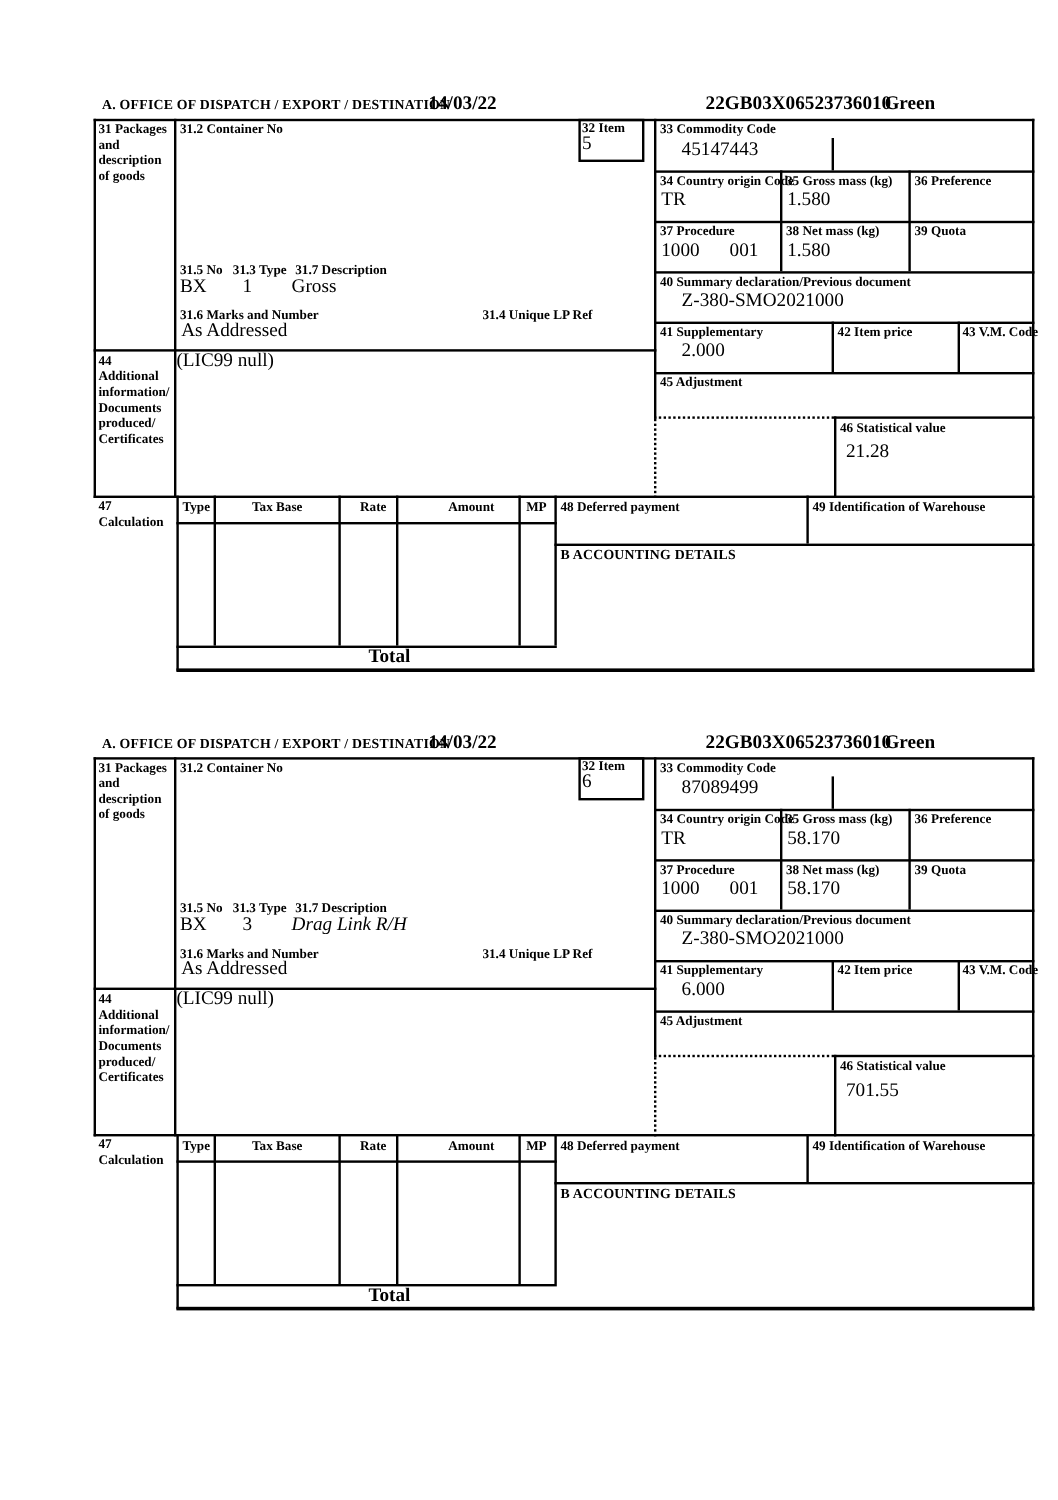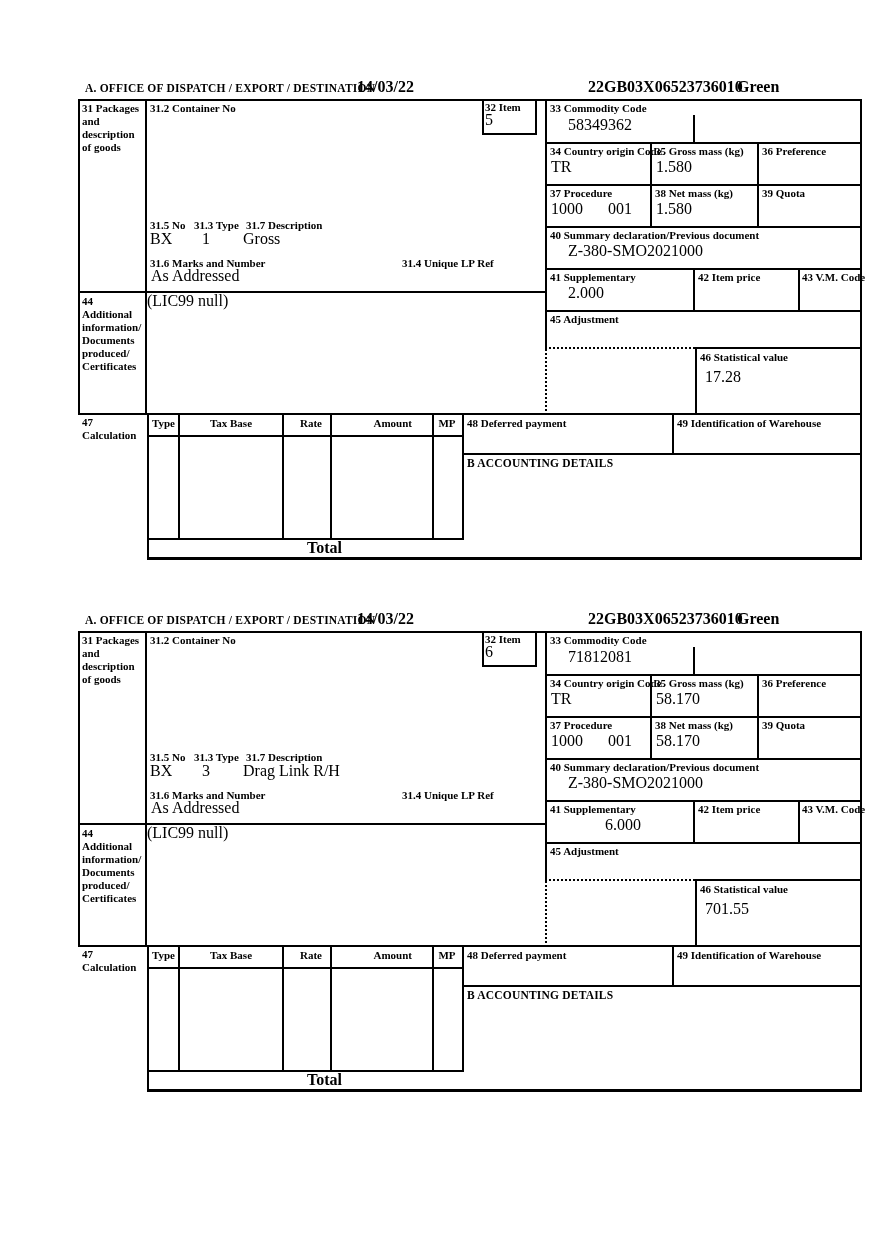--- a/index.html
+++ b/index.html
@@ -73,21 +73,21 @@
       <span class="lbl" style="left:4px;top:16px;">and</span>
       <span class="lbl" style="left:4px;top:29px;">description</span>
       <span class="lbl" style="left:4px;top:42px;">of goods</span>
 
       <span class="lbl" style="left:72px;top:3px;">31.2 Container No</span>
 
       <span class="lbl" style="left:407px;top:2px;">32 Item</span>
       <span class="val" style="left:407px;top:13px;">5</span>
 
       <span class="lbl" style="left:472px;top:3px;">33 Commodity Code</span>
-      <span class="val" style="left:490px;top:18px;">58349362</span>
+      <span class="val" style="left:490px;top:18px;">45147443</span>
 
       <span class="lbl" style="left:472px;top:46px;">34 Country origin Code</span>
       <span class="val" style="left:473px;top:60px;">TR</span>
       <span class="lbl" style="left:577px;top:46px;">35 Gross mass (kg)</span>
       <span class="val" style="left:578px;top:60px;">1.580</span>
       <span class="lbl" style="left:684px;top:46px;">36 Preference</span>
 
       <span class="lbl" style="left:472px;top:88px;">37 Procedure</span>
       <span class="val" style="left:473px;top:102px;">1000</span>
       <span class="val" style="left:530px;top:102px;">001</span>
@@ -118,21 +118,21 @@
       <span class="lbl" style="left:4px;top:209px;">Additional</span>
       <span class="lbl" style="left:4px;top:222px;">information/</span>
       <span class="lbl" style="left:4px;top:235px;">Documents</span>
       <span class="lbl" style="left:4px;top:248px;">produced/</span>
       <span class="lbl" style="left:4px;top:261px;">Certificates</span>
       <span class="val" style="left:69px;top:194px;">(LIC99 null)</span>
 
       <span class="lbl" style="left:472px;top:214px;">45 Adjustment</span>
 
       <span class="lbl" style="left:622px;top:252px;">46 Statistical value</span>
-      <span class="val" style="left:627px;top:270px;">17.28</span>
+      <span class="val" style="left:627px;top:270px;">21.28</span>
 
       <span class="lbl" style="left:4px;top:317px;">47</span>
       <span class="lbl" style="left:4px;top:330px;">Calculation</span>
 
       <span class="th tc" style="left:69px;top:318px;width:33px;">Type</span>
       <span class="th tc" style="left:102px;top:318px;width:102px;">Tax Base</span>
       <span class="th tr" style="left:204px;top:318px;width:44px;">Rate</span>
       <span class="th tr" style="left:252px;top:318px;width:86px;">Amount</span>
       <span class="th tc" style="left:354px;top:318px;width:30px;">MP</span>
 
@@ -191,51 +191,51 @@
       <span class="lbl" style="left:4px;top:16px;">and</span>
       <span class="lbl" style="left:4px;top:29px;">description</span>
       <span class="lbl" style="left:4px;top:42px;">of goods</span>
 
       <span class="lbl" style="left:72px;top:3px;">31.2 Container No</span>
 
       <span class="lbl" style="left:407px;top:2px;">32 Item</span>
       <span class="val" style="left:407px;top:13px;">6</span>
 
       <span class="lbl" style="left:472px;top:3px;">33 Commodity Code</span>
-      <span class="val" style="left:490px;top:18px;">71812081</span>
+      <span class="val" style="left:490px;top:18px;">87089499</span>
 
       <span class="lbl" style="left:472px;top:46px;">34 Country origin Code</span>
       <span class="val" style="left:473px;top:60px;">TR</span>
       <span class="lbl" style="left:577px;top:46px;">35 Gross mass (kg)</span>
       <span class="val" style="left:578px;top:60px;">58.170</span>
       <span class="lbl" style="left:684px;top:46px;">36 Preference</span>
 
       <span class="lbl" style="left:472px;top:88px;">37 Procedure</span>
       <span class="val" style="left:473px;top:102px;">1000</span>
       <span class="val" style="left:530px;top:102px;">001</span>
       <span class="lbl" style="left:577px;top:88px;">38 Net mass (kg)</span>
       <span class="val" style="left:578px;top:102px;">58.170</span>
       <span class="lbl" style="left:684px;top:88px;">39 Quota</span>
 
       <span class="lbl" style="left:72px;top:120px;">31.5 No</span>
       <span class="lbl" style="left:116px;top:120px;">31.3 Type</span>
       <span class="lbl" style="left:168px;top:120px;">31.7 Description</span>
       <span class="val" style="left:72px;top:132px;">BX</span>
       <span class="val" style="left:124px;top:132px;">3</span>
-      <span class="val" style="left:165px;top:132px;">Drag Link R/H</span>
+      <span class="val" style="left:165px;top:132px;font-style:italic;">Drag Link R/H</span>
 
       <span class="lbl" style="left:72px;top:158px;">31.6 Marks and Number</span>
       <span class="lbl" style="left:324px;top:158px;">31.4 Unique LP Ref</span>
       <span class="val" style="left:73px;top:169px;">As Addressed</span>
 
       <span class="lbl" style="left:472px;top:130px;">40 Summary declaration/Previous document</span>
       <span class="val" style="left:490px;top:144px;">Z-380-SMO2021000</span>
 
       <span class="lbl" style="left:472px;top:172px;">41 Supplementary</span>
-      <span class="val" style="left:490px;top:186px;margin-left:37px;">6.000</span>
+      <span class="val" style="left:490px;top:186px;">6.000</span>
       <span class="lbl" style="left:620px;top:172px;">42 Item price</span>
       <span class="lbl" style="left:724px;top:172px;">43 V.M. Code</span>
 
       <span class="lbl" style="left:4px;top:196px;">44</span>
       <span class="lbl" style="left:4px;top:209px;">Additional</span>
       <span class="lbl" style="left:4px;top:222px;">information/</span>
       <span class="lbl" style="left:4px;top:235px;">Documents</span>
       <span class="lbl" style="left:4px;top:248px;">produced/</span>
       <span class="lbl" style="left:4px;top:261px;">Certificates</span>
       <span class="val" style="left:69px;top:194px;">(LIC99 null)</span>

